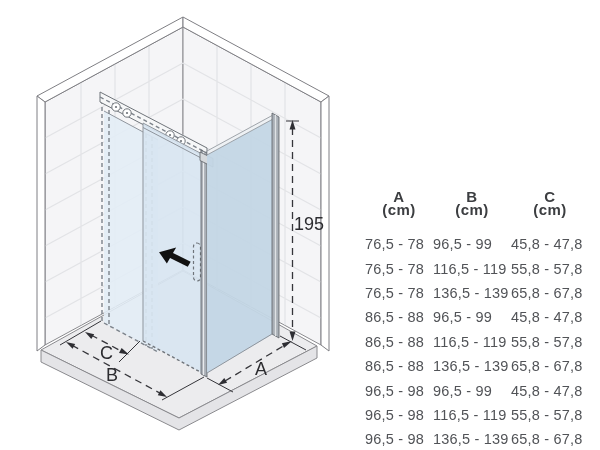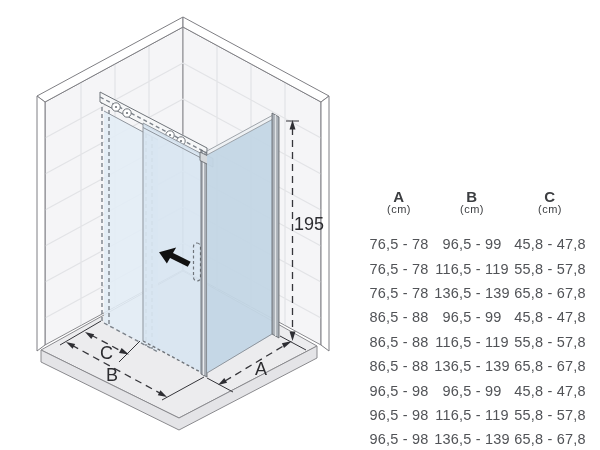--- a/index.html
+++ b/index.html
@@ -23,23 +23,23 @@
   .dim-label{font-family:"Liberation Sans",sans-serif;font-size:18px;fill:#2c2c30;}
 
   
   #spec-table{
     position:absolute;left:365px;top:190px;width:224px;
     color:#515357;
   }
   .thead{display:grid;grid-template-columns:68px 78px 78px;margin-bottom:16px;}
   .th{text-align:center;color:#3c3e41;line-height:13px;}
   .th .letter{font-size:15px;font-weight:700;letter-spacing:.5px;}
-  .th .unit{font-size:11px;font-weight:400;letter-spacing:.5px;}
+  .th .unit{font-size:15px;font-weight:700;letter-spacing:.5px;}
   .tbody .tr{display:grid;grid-template-columns:68px 78px 78px;height:24.4px;align-items:center;}
-  .td{text-align:center;white-space:nowrap;font-size:14.5px;letter-spacing:.2px;}
+  .td{text-align:left;white-space:nowrap;font-size:14.5px;letter-spacing:.2px;}
 </style>
 </head>
 <body>
 
 <div id="stage">
 
   <svg id="diagram-svg" width="360" height="450" viewBox="0 0 360 450">
 
     <g>
       <polygon class="wall-outline" points="45,102 183,27 183,270 45,345" fill="#f5f5f7"></polygon>

